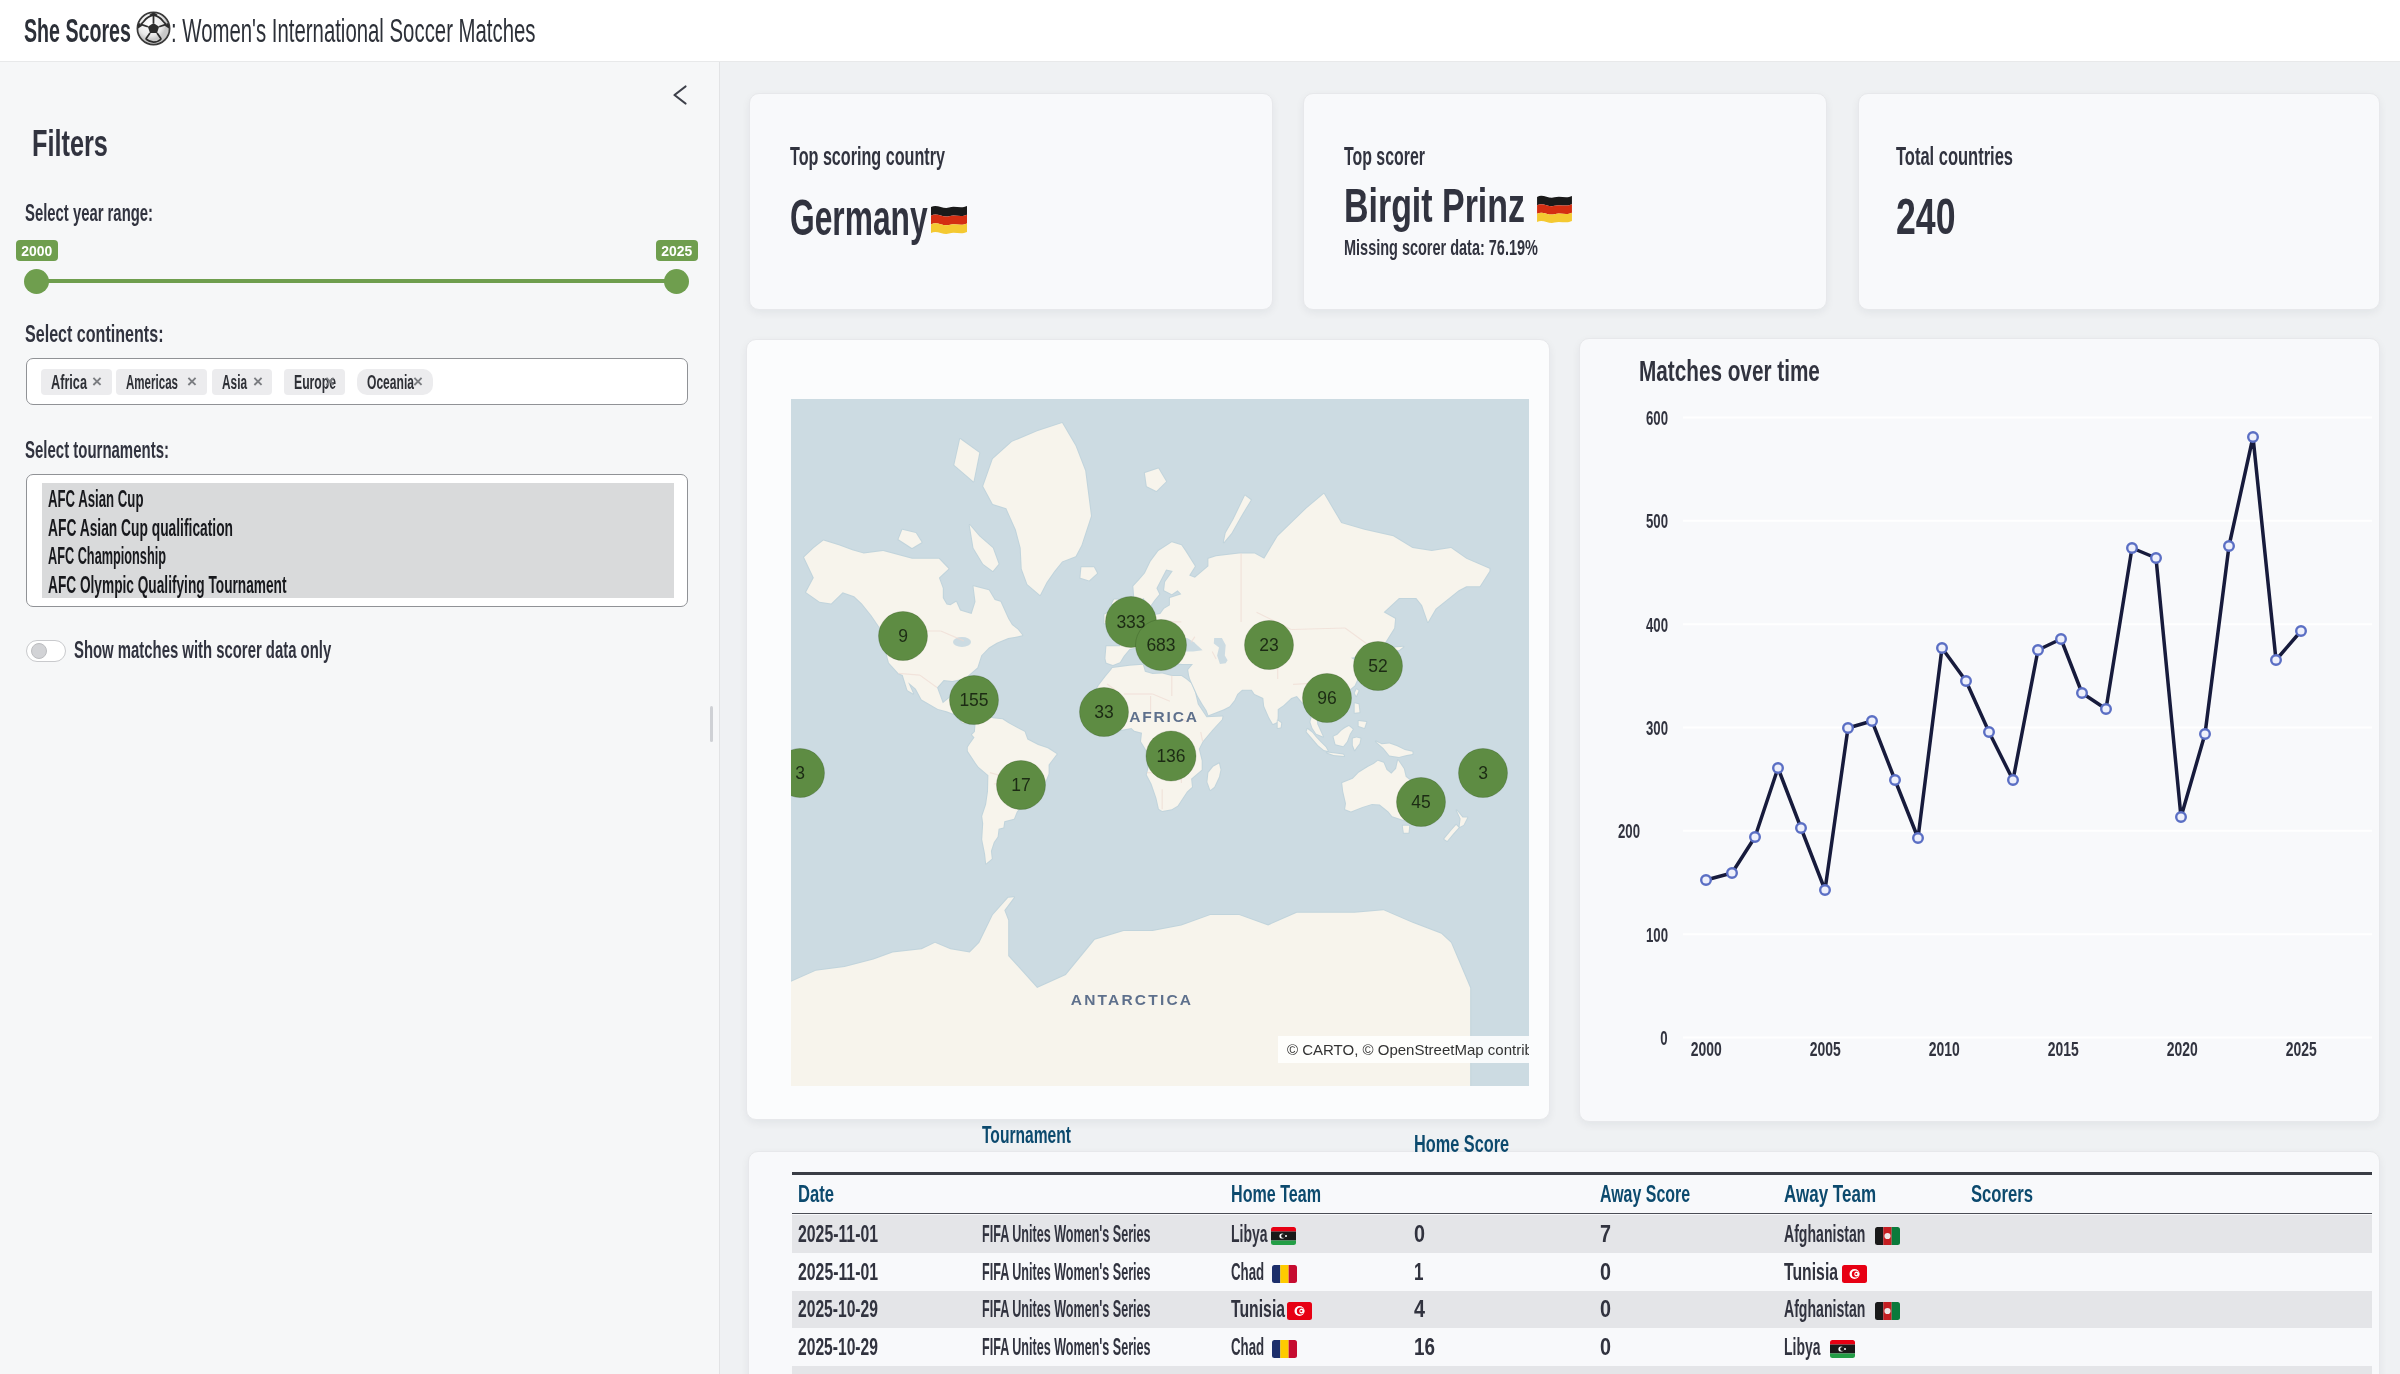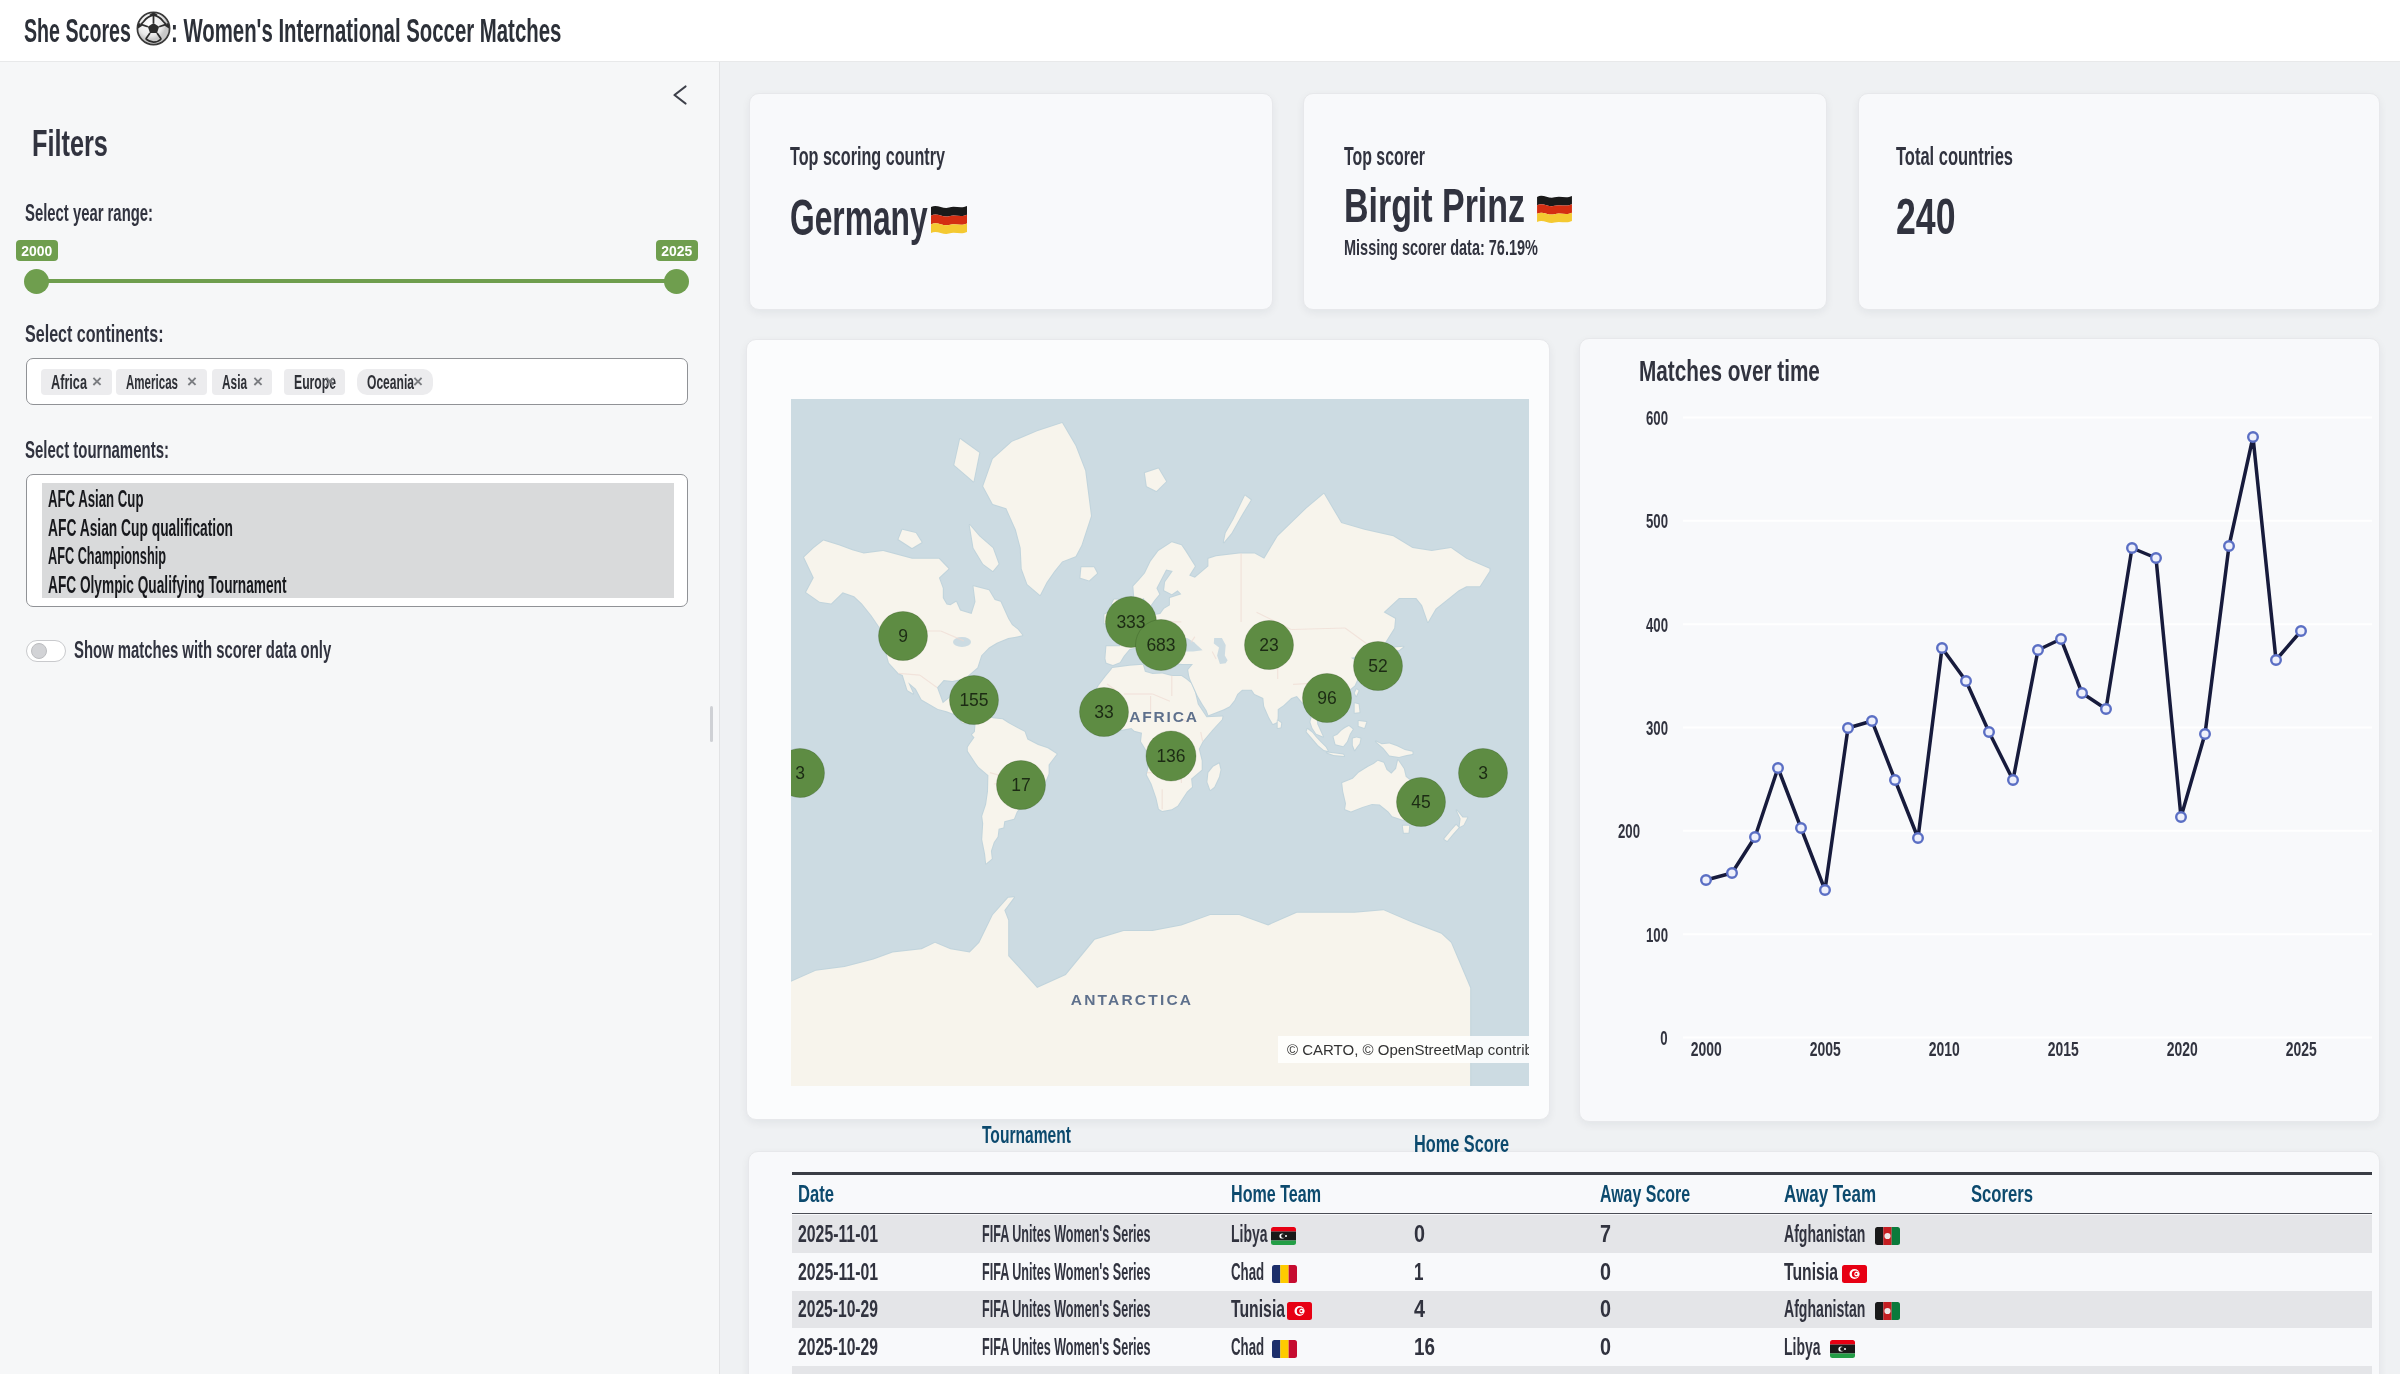--- a/index.html
+++ b/index.html
@@ -40,21 +40,21 @@
       </radialGradient>
     </defs>
     <circle cx="50" cy="50" r="46" fill="url(#bg)" stroke="#3a3a3a" stroke-width="5"></circle>
     <polygon points="50,34 66,45 60,63 40,63 34,45" fill="#2c2c2c"></polygon>
     <path d="M50,34 L50,12 M66,45 L86,38 M60,63 L72,80 M40,63 L28,80 M34,45 L14,38" stroke="#2c2c2c" stroke-width="5" fill="none"></path>
     <path d="M50,12 C38,14 28,22 22,30 L14,38 M50,12 C62,14 72,22 78,30 L86,38 M28,80 C36,86 46,89 50,89 C58,89 66,86 72,80" stroke="#2c2c2c" stroke-width="5" fill="none"></path>
     <polygon points="50,4 38,10 50,14 62,10" fill="#2c2c2c"></polygon>
     <polygon points="90,34 82,42 94,50 95,40" fill="#2c2c2c"></polygon>
     <polygon points="10,34 18,42 6,50 5,40" fill="#2c2c2c"></polygon>
   </svg>
-<div class="abs" style="left:171px;top:14px;font-size:33px;font-weight:bold;color:#2c3038;line-height:1.05;z-index:6;"><span class="cx" style="transform:scaleX(0.617)">: Women's International Soccer Matches</span></div>
+<div class="abs" style="left:171px;top:14px;font-size:33px;font-weight:normal;color:#2c3038;line-height:1.05;z-index:6;"><span class="cx" style="transform:scaleX(0.617)">: Women's International Soccer Matches</span></div>
 <div id="sidebar"></div>
 <svg class="abs" style="left:670px;top:84px;" width="20" height="22" viewBox="0 0 20 22">
     <path d="M15.5 2.5 L4.5 11 L15.5 19.5" fill="none" stroke="#3d404a" stroke-width="2.2" stroke-linecap="round" stroke-linejoin="round"></path>
   </svg>
 <div class="abs dark" style="left:32px;top:126px;font-size:36px;font-weight:bold;line-height:1;"><span class="cx" style="transform:scaleX(0.703)">Filters</span></div>
 <div class="abs dark" style="left:25px;top:201px;font-size:24px;font-weight:bold;line-height:1;"><span class="cx" style="transform:scaleX(0.619)">Select year range:</span></div>
 <div class="abs" style="left:16px;top:240px;width:42px;height:21px;background:#6f9e4e;border-radius:4px;color:#fff;font-size:15px;font-weight:bold;text-align:center;line-height:21px;"><span class="cxc" style="transform:scaleX(0.929)">2000</span></div>
 <div class="abs" style="left:656px;top:240px;width:42px;height:21px;background:#6f9e4e;border-radius:4px;color:#fff;font-size:15px;font-weight:bold;text-align:center;line-height:21px;"><span class="cxc" style="transform:scaleX(0.929)">2025</span></div>
 <div class="abs" style="left:36px;top:279px;width:641px;height:4px;background:#6f9e4e;"></div>
 <div class="abs" style="left:24px;top:269px;width:25px;height:25px;border-radius:50%;background:#6f9e4e;"></div>

